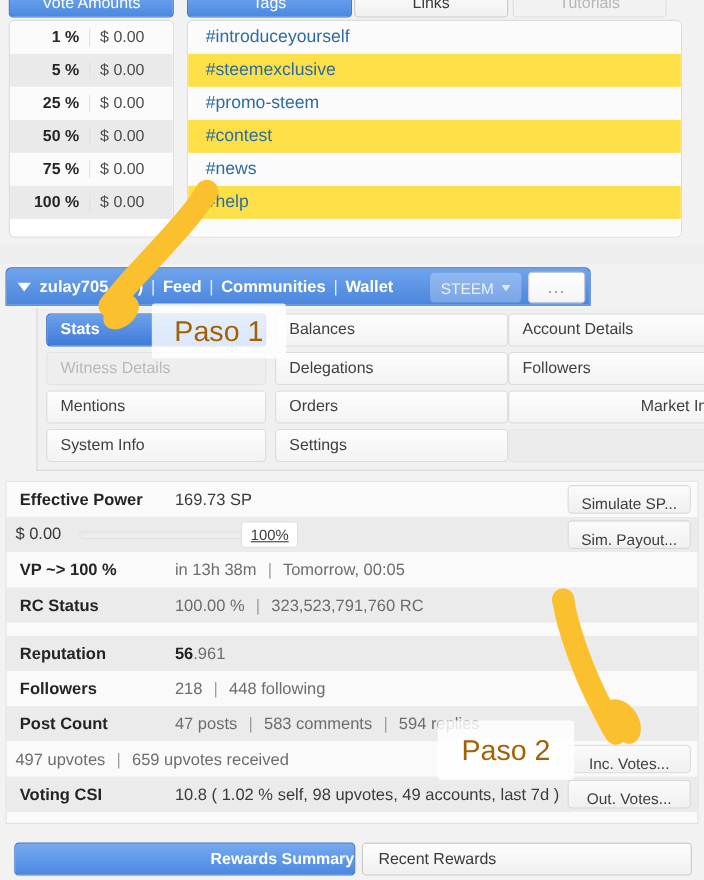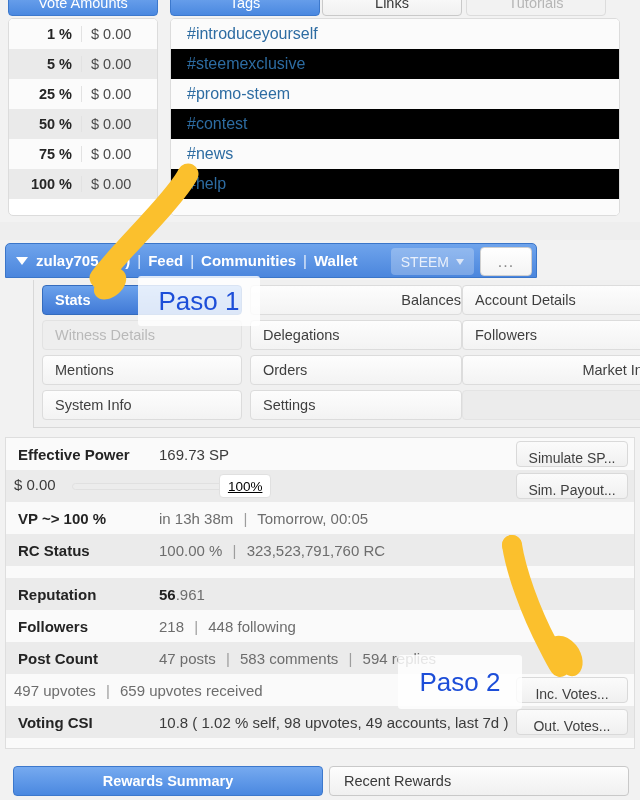--- a/index.html
+++ b/index.html
@@ -51,21 +51,21 @@
   
   #tagsCard {
     position: absolute; left: 170px; top: 18px; width: 450px; height: 198px;
     background: #ffffff; border: 1px solid #dcdcdc; border-radius: 5px;
     overflow: hidden;
   }
   .tag-row {
     height: 30px; display: flex; align-items: center;
     padding-left: 16px; font-size: 16px; color: #2d6ca2;
   }
-  .tag-row.odd { background: #000000; }
+  .tag-row.odd { background: #fde047; }
   .tag-row.even { background: #fbfbfb; }
 
   
   #userBar {
     position: absolute; left: 5px; top: 243px; width: 532px; height: 35px;
     background: linear-gradient(180deg,#6fa4ec 0%, #4b86dd 100%);
     border: 1px solid #3b76c9; border-radius: 5px 5px 0 0;
     display: flex; align-items: center;
     color: #ffffff; font-size: 15px; font-weight: 700;
     padding-left: 10px;
@@ -141,42 +141,42 @@
     display: inline-flex; align-items: center; vertical-align: middle;
     margin-left: 12px;
   }
   .slider .track {
     width: 155px; height: 7px; border-radius: 4px;
     background: #ececec; border: 1px solid #e0e0e0;
   }
   .slider .bubble {
     margin-left: -8px; height: 24px; padding: 0 8px;
     background: #ffffff; border: 1px solid #e0e0e0; border-radius: 4px;
-    display: flex; align-items: center; font-size: 13.5px; color: #000000; text-decoration: underline;
+    display: flex; align-items: center; font-size: 13.5px; color: #404040; text-decoration: underline;
   }
 
   .side-btn {
     position: absolute; right: 6px; top: 3px;
     width: 112px; height: 26px; border-radius: 4px;
     background: linear-gradient(180deg,#fbfbfb 0%, #f0f0f0 100%);
     border: 1px solid #d9d9d9;
     display: flex; align-items: flex-end; justify-content: center;
     font-size: 14px; color: #3f3f3f; white-space: nowrap;
   }
 
   
   #bottomBar { position: absolute; left: 5px; top: 766px; width: 630px; height: 30px; }
 
   
   .callout {
     position: absolute;
     background: rgba(255,255,255,.82);
     border-radius: 3px;
     display: flex; align-items: center; justify-content: center;
-    font-size: 26px; color: #1d4ed8;
+    font-size: 26px; color: #a16207;
     font-family: "Liberation Sans", sans-serif;
     pointer-events: none;
     text-align: right;
   }
   .arrow { position: absolute; pointer-events: none; }
   .scrollgap { position:absolute; background:#eeeeee; }
 </style>
 </head>
 <body>
 
@@ -263,21 +263,21 @@
     </div>
     <div id="moreBtn">
       <span>...</span>
     </div>
   </div>
 
   <div id="navGrid">
     <div class="nav-btn active" style="left:8px; top:5px; width:200px;">
       <span>Stats</span>
       </div>
-    <div class="nav-btn" style="left:216px; top:5px; width:212px;justify-content:flex-end;">
+    <div class="nav-btn" style="left:216px; top:5px; width:212px;">
       <span>Balances</span>
       </div>
     <div class="nav-btn" style="left:428px; top:5px; width:194px;">
       <span>Account Details</span>
       </div>
 
     <div class="nav-btn dim" style="left:8px; top:40px; width:200px;">
       <span>Witness Details</span>
       </div>
     <div class="nav-btn" style="left:216px; top:40px; width:212px;">
@@ -390,21 +390,21 @@
     <div class="st-row shade">
       <span class="st-label">Voting CSI</span>
       <span class="st-value soft">10.8 ( 1.02 % self, 98 upvotes, 49 accounts, last 7d )</span>
       <div class="side-btn">
         <span>Out. Votes...</span>
       </div>
     </div>
   </div>
 
   <div id="bottomBar">
-    <div class="tab active" style="left:8px; top:0; width:310px; height:30px; justify-content:center; padding-left:0; font-weight:600;">
+    <div class="tab active" style="left:8px; top:0; width:310px; height:30px; justify-content:flex-end; padding-left:0; font-weight:600;">
       <span>Rewards Summary</span>
     </div>
     <div class="tab" style="left:324px; top:0; width:300px; height:30px; justify-content:flex-start; padding-left:14px;">
       <span>Recent Rewards</span>
     </div>
   </div>
 
   <svg class="arrow" style="left:70px; top:160px; width:140px; height:145px;" viewBox="0 0 140 145">
     <path d="M118 14 C110 30, 80 62, 52 92 C44 101, 36 110, 30 118" stroke="#fbc02d" stroke-width="21" stroke-linecap="round" fill="none"></path>
     <path d="M30 118 C24 124, 22 131, 26 136 C31 142, 42 140, 50 132 C58 124, 58 114, 52 110 C45 105, 36 110, 30 118 Z" fill="#fbc02d"></path>

